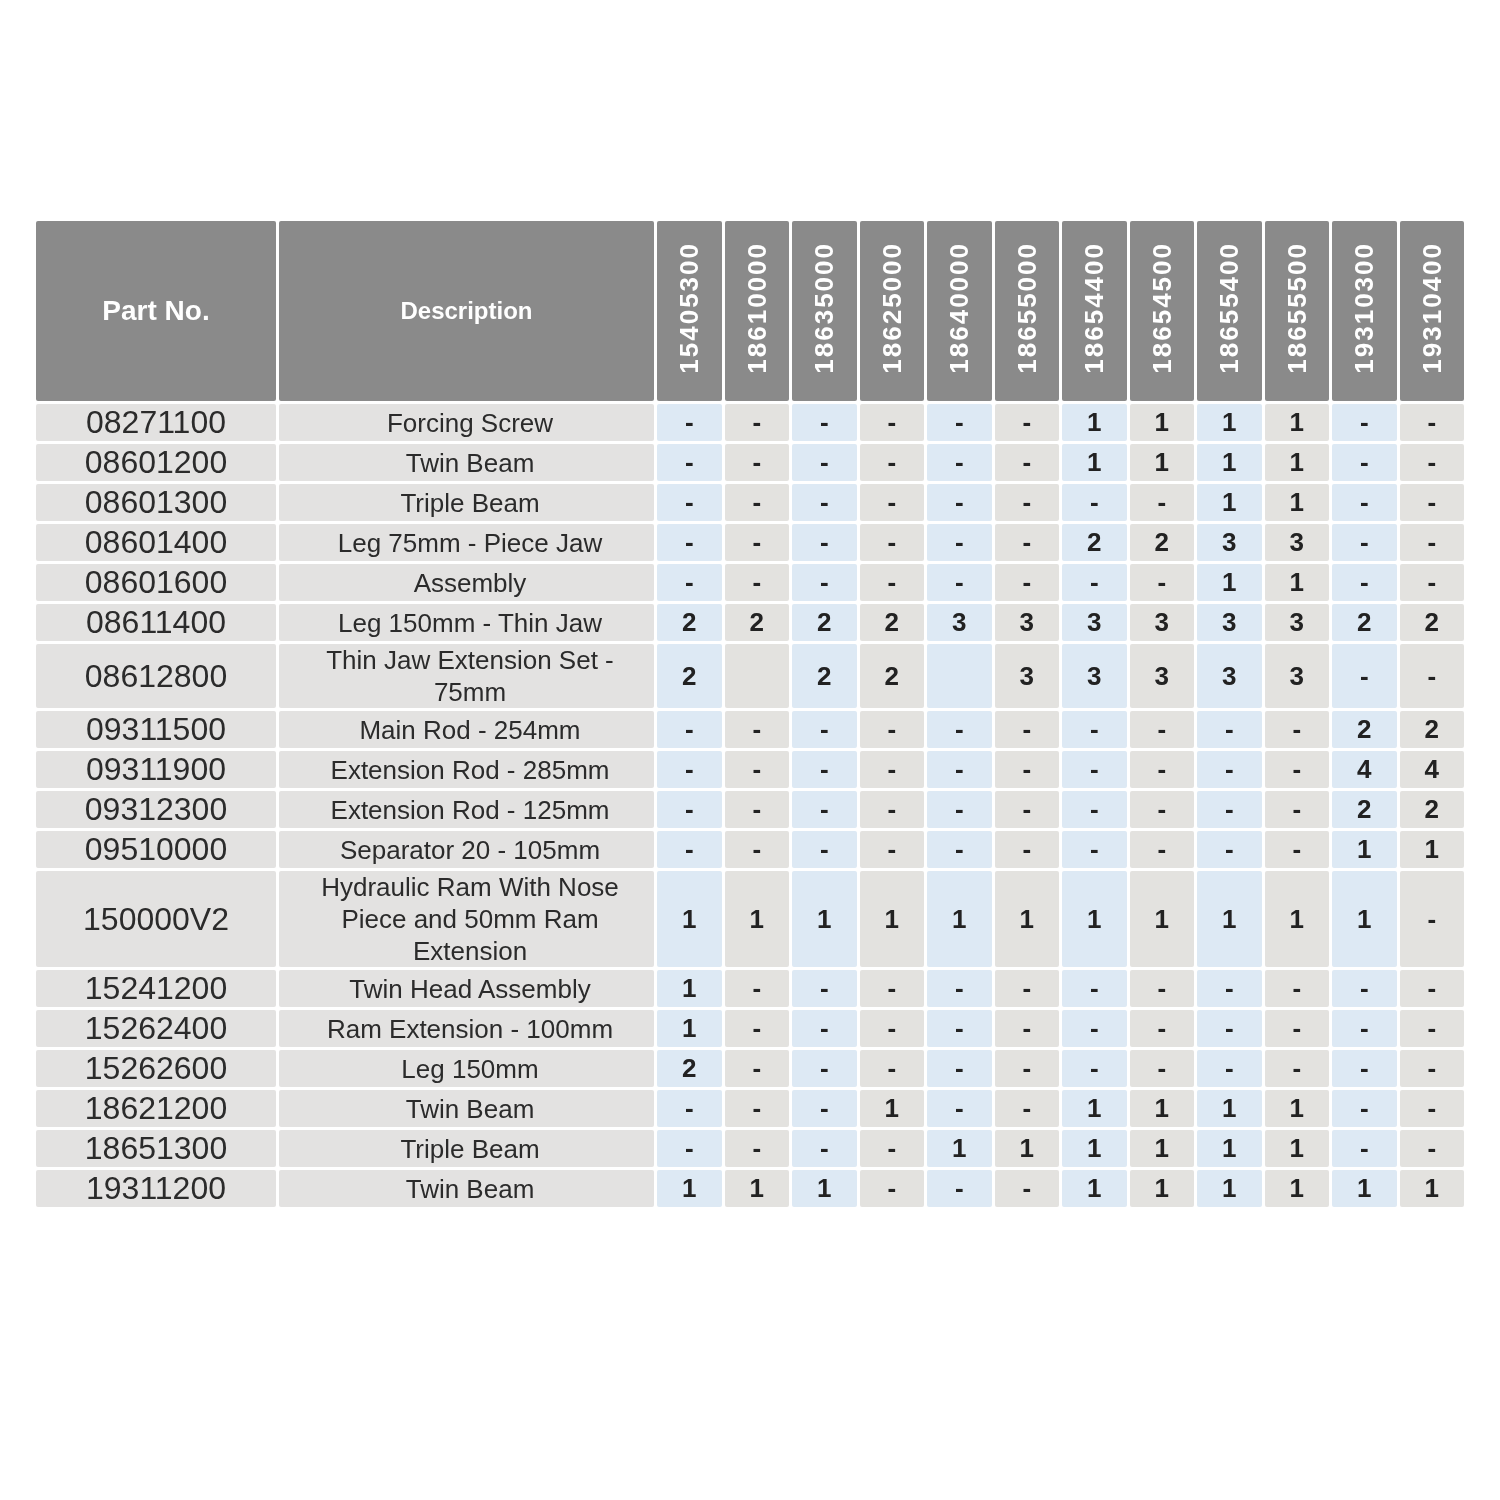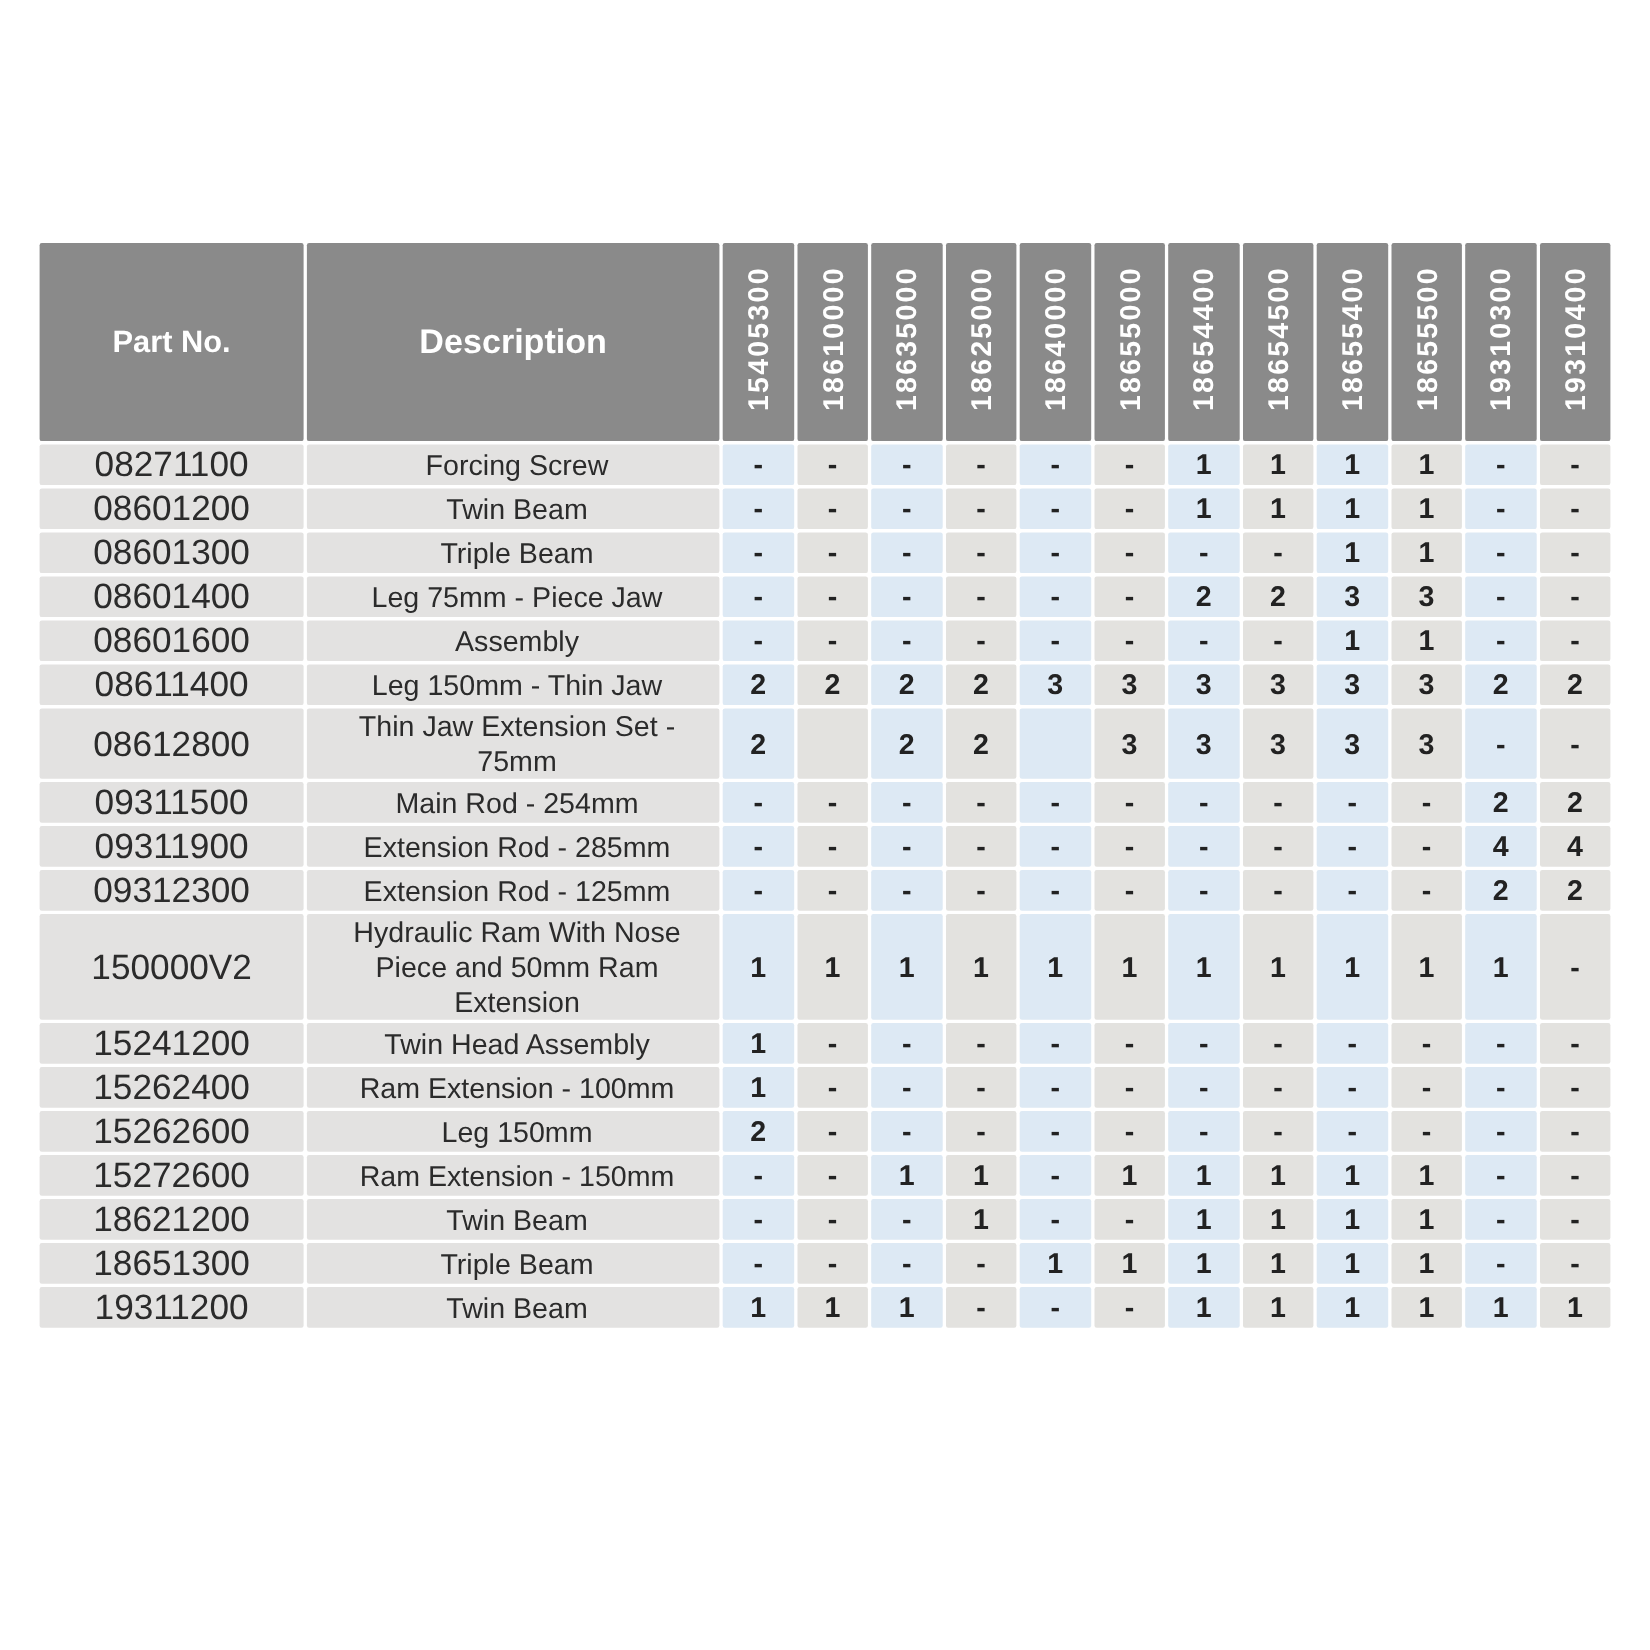--- a/index.html
+++ b/index.html
@@ -37,21 +37,21 @@
     background: var(--header-bg);
     color: var(--header-text);
     font-weight: bold;
     height: 180px;
     vertical-align: middle;
     text-align: center;
     border-radius: 2px;
     padding: 0;
   }
   th.hd.part { width: 240px; font-size: 28px; }
-  th.hd.desc { width: 375px; font-size: 31px; }
+  th.hd.desc { width: 375px; font-size: 24px; }
   th.hd.prod { font-size: 26px; }
   .vert {
     writing-mode: vertical-rl;
     transform: rotate(180deg);
     display: inline-block;
     font-size: 26px;
     font-weight: bold;
     letter-spacing: 2px;
     line-height: 1;
   }
@@ -265,20 +265,36 @@
           <td class="val-cell c-blue">-</td>
           <td class="val-cell c-gray">-</td>
           <td class="val-cell c-blue">-</td>
           <td class="val-cell c-gray">-</td>
           <td class="val-cell c-blue">-</td>
           <td class="val-cell c-gray">-</td>
           <td class="val-cell c-blue">2</td>
           <td class="val-cell c-gray">2</td>
         </tr>
         <tr>
+          <td class="part-cell">09510000</td>
+          <td class="desc-cell">Separator 20 - 105mm</td>
+          <td class="val-cell c-blue">-</td>
+          <td class="val-cell c-gray">-</td>
+          <td class="val-cell c-blue">-</td>
+          <td class="val-cell c-gray">-</td>
+          <td class="val-cell c-blue">-</td>
+          <td class="val-cell c-gray">-</td>
+          <td class="val-cell c-blue">-</td>
+          <td class="val-cell c-gray">-</td>
+          <td class="val-cell c-blue">-</td>
+          <td class="val-cell c-gray">-</td>
+          <td class="val-cell c-blue">1</td>
+          <td class="val-cell c-gray">1</td>
+        </tr>
+        <tr>
           <td class="part-cell">150000V2</td>
           <td class="desc-cell">Hydraulic Ram With Nose Piece and 50mm Ram Extension</td>
           <td class="val-cell c-blue">1</td>
           <td class="val-cell c-gray">1</td>
           <td class="val-cell c-blue">1</td>
           <td class="val-cell c-gray">1</td>
           <td class="val-cell c-blue">1</td>
           <td class="val-cell c-gray">1</td>
           <td class="val-cell c-blue">1</td>
           <td class="val-cell c-gray">1</td>
@@ -325,36 +341,20 @@
           <td class="val-cell c-blue">2</td>
           <td class="val-cell c-gray">-</td>
           <td class="val-cell c-blue">-</td>
           <td class="val-cell c-gray">-</td>
           <td class="val-cell c-blue">-</td>
           <td class="val-cell c-gray">-</td>
           <td class="val-cell c-blue">-</td>
           <td class="val-cell c-gray">-</td>
           <td class="val-cell c-blue">-</td>
           <td class="val-cell c-gray">-</td>
-          <td class="val-cell c-blue">-</td>
-          <td class="val-cell c-gray">-</td>
-        </tr>
-        <tr>
-          <td class="part-cell">15272600</td>
-          <td class="desc-cell">Ram Extension - 150mm</td>
-          <td class="val-cell c-blue">-</td>
-          <td class="val-cell c-gray">-</td>
-          <td class="val-cell c-blue">1</td>
-          <td class="val-cell c-gray">1</td>
-          <td class="val-cell c-blue">-</td>
-          <td class="val-cell c-gray">1</td>
-          <td class="val-cell c-blue">1</td>
-          <td class="val-cell c-gray">1</td>
-          <td class="val-cell c-blue">1</td>
-          <td class="val-cell c-gray">1</td>
           <td class="val-cell c-blue">-</td>
           <td class="val-cell c-gray">-</td>
         </tr>
         <tr>
           <td class="part-cell">18621200</td>
           <td class="desc-cell">Twin Beam</td>
           <td class="val-cell c-blue">-</td>
           <td class="val-cell c-gray">-</td>
           <td class="val-cell c-blue">-</td>
           <td class="val-cell c-gray">1</td>

